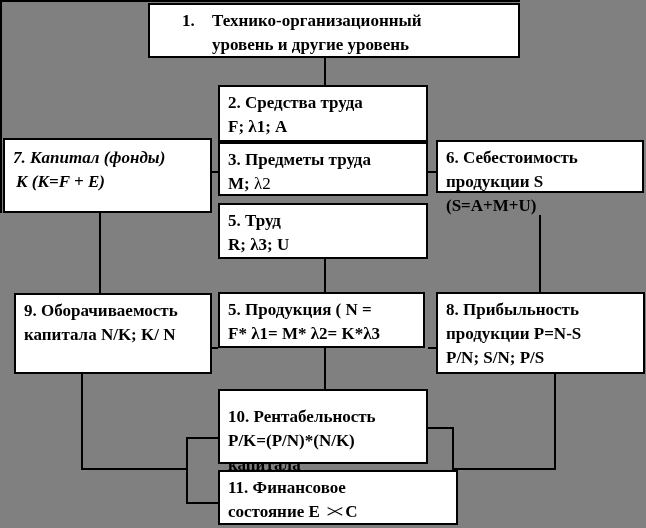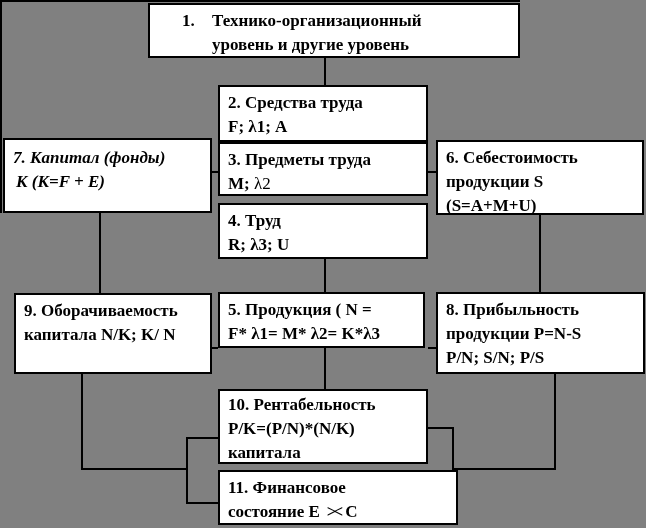--- a/index.html
+++ b/index.html
@@ -14,21 +14,21 @@
     color:#000000; font-weight:bold; font-size:17px; line-height:24px;
     padding:4px 4px 0 8px; white-space:nowrap;
   }
   .ln { display:block; }
   .normal { font-weight:400;margin-top:26px; }
   .indent1 { padding-left:3px; }
   .line { position:absolute; background:#000000; }
   .numrow { display:flex; }
   .num { flex:0 0 30px; }
   .sym { letter-spacing:-3px; margin-left:7px; margin-right:5px; }
-  .pt2 { padding-top:2px; }
+  .pt2 { padding-top:14px; }
   .pt6 { padding-top:6px;font-style:italic; }
 </style>
 </head>
 <body>
 
 <div class="canvas">
 
   <div class="line" style="left:0;top:0;width:520px;height:2px"></div>
   <div class="line" style="left:0;top:0;width:2px;height:213px"></div>
 
@@ -68,25 +68,25 @@
     <span class="ln">2. Средства труда</span>
     <span class="ln">F; λ1; A</span>
   </div>
 
   <div class="box" style="left:218px;top:142px;width:210px;height:54px">
     <span class="ln">3. Предметы труда</span>
     <span class="ln"><span>M;</span> <span class="normal">λ2</span></span>
   </div>
 
   <div class="box" style="left:218px;top:203px;width:210px;height:56px">
-    <span class="ln">4. Труд</span>
+    <span class="ln">5. Труд</span>
     <span class="ln">R; λ3; U</span>
   </div>
 
-  <div class="box" style="left:436px;top:140px;width:208px;height:75px">
+  <div class="box" style="left:436px;top:140px;width:208px;height:53px">
     <span class="ln">6. Себестоимость</span>
     <span class="ln">продукции S</span>
     <span class="ln">(S=A+M+U)</span>
   </div>
 
   <div class="box pt6" style="left:3px;top:138px;width:209px;height:75px">
     <span class="ln">7. Капитал (фонды)</span>
     <span class="ln indent1">К (К=F + E)</span>
   </div>
 

